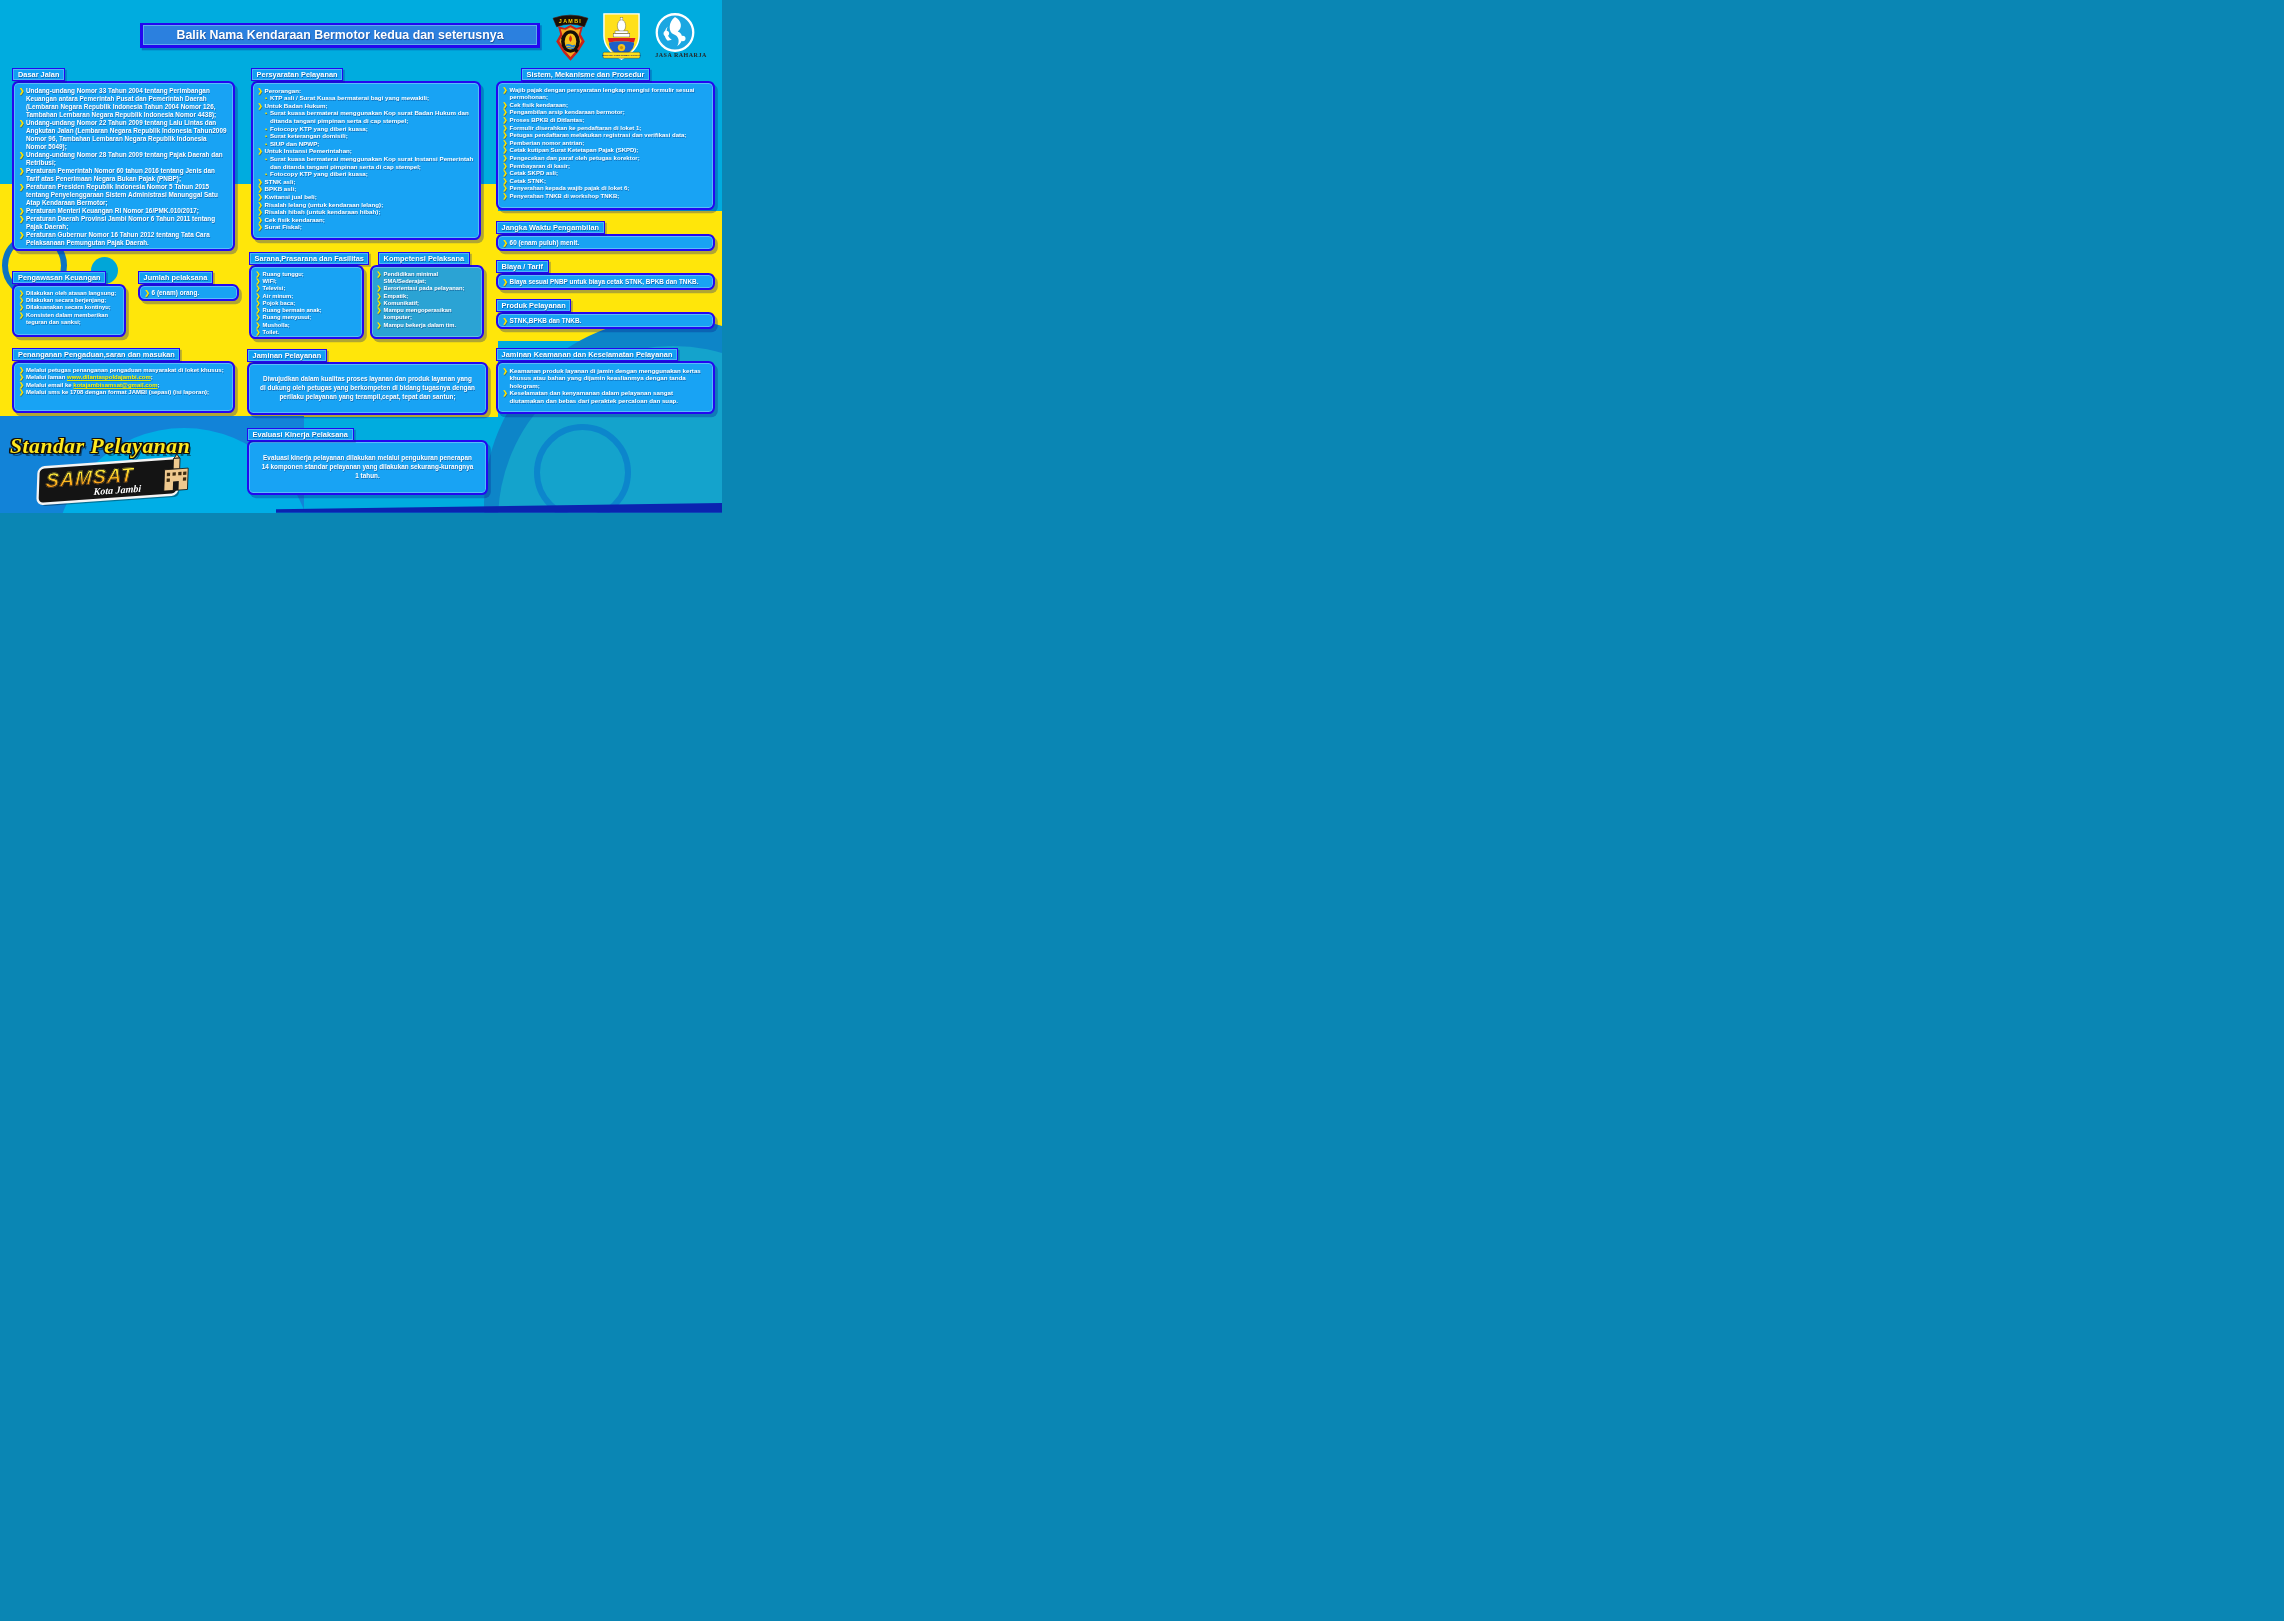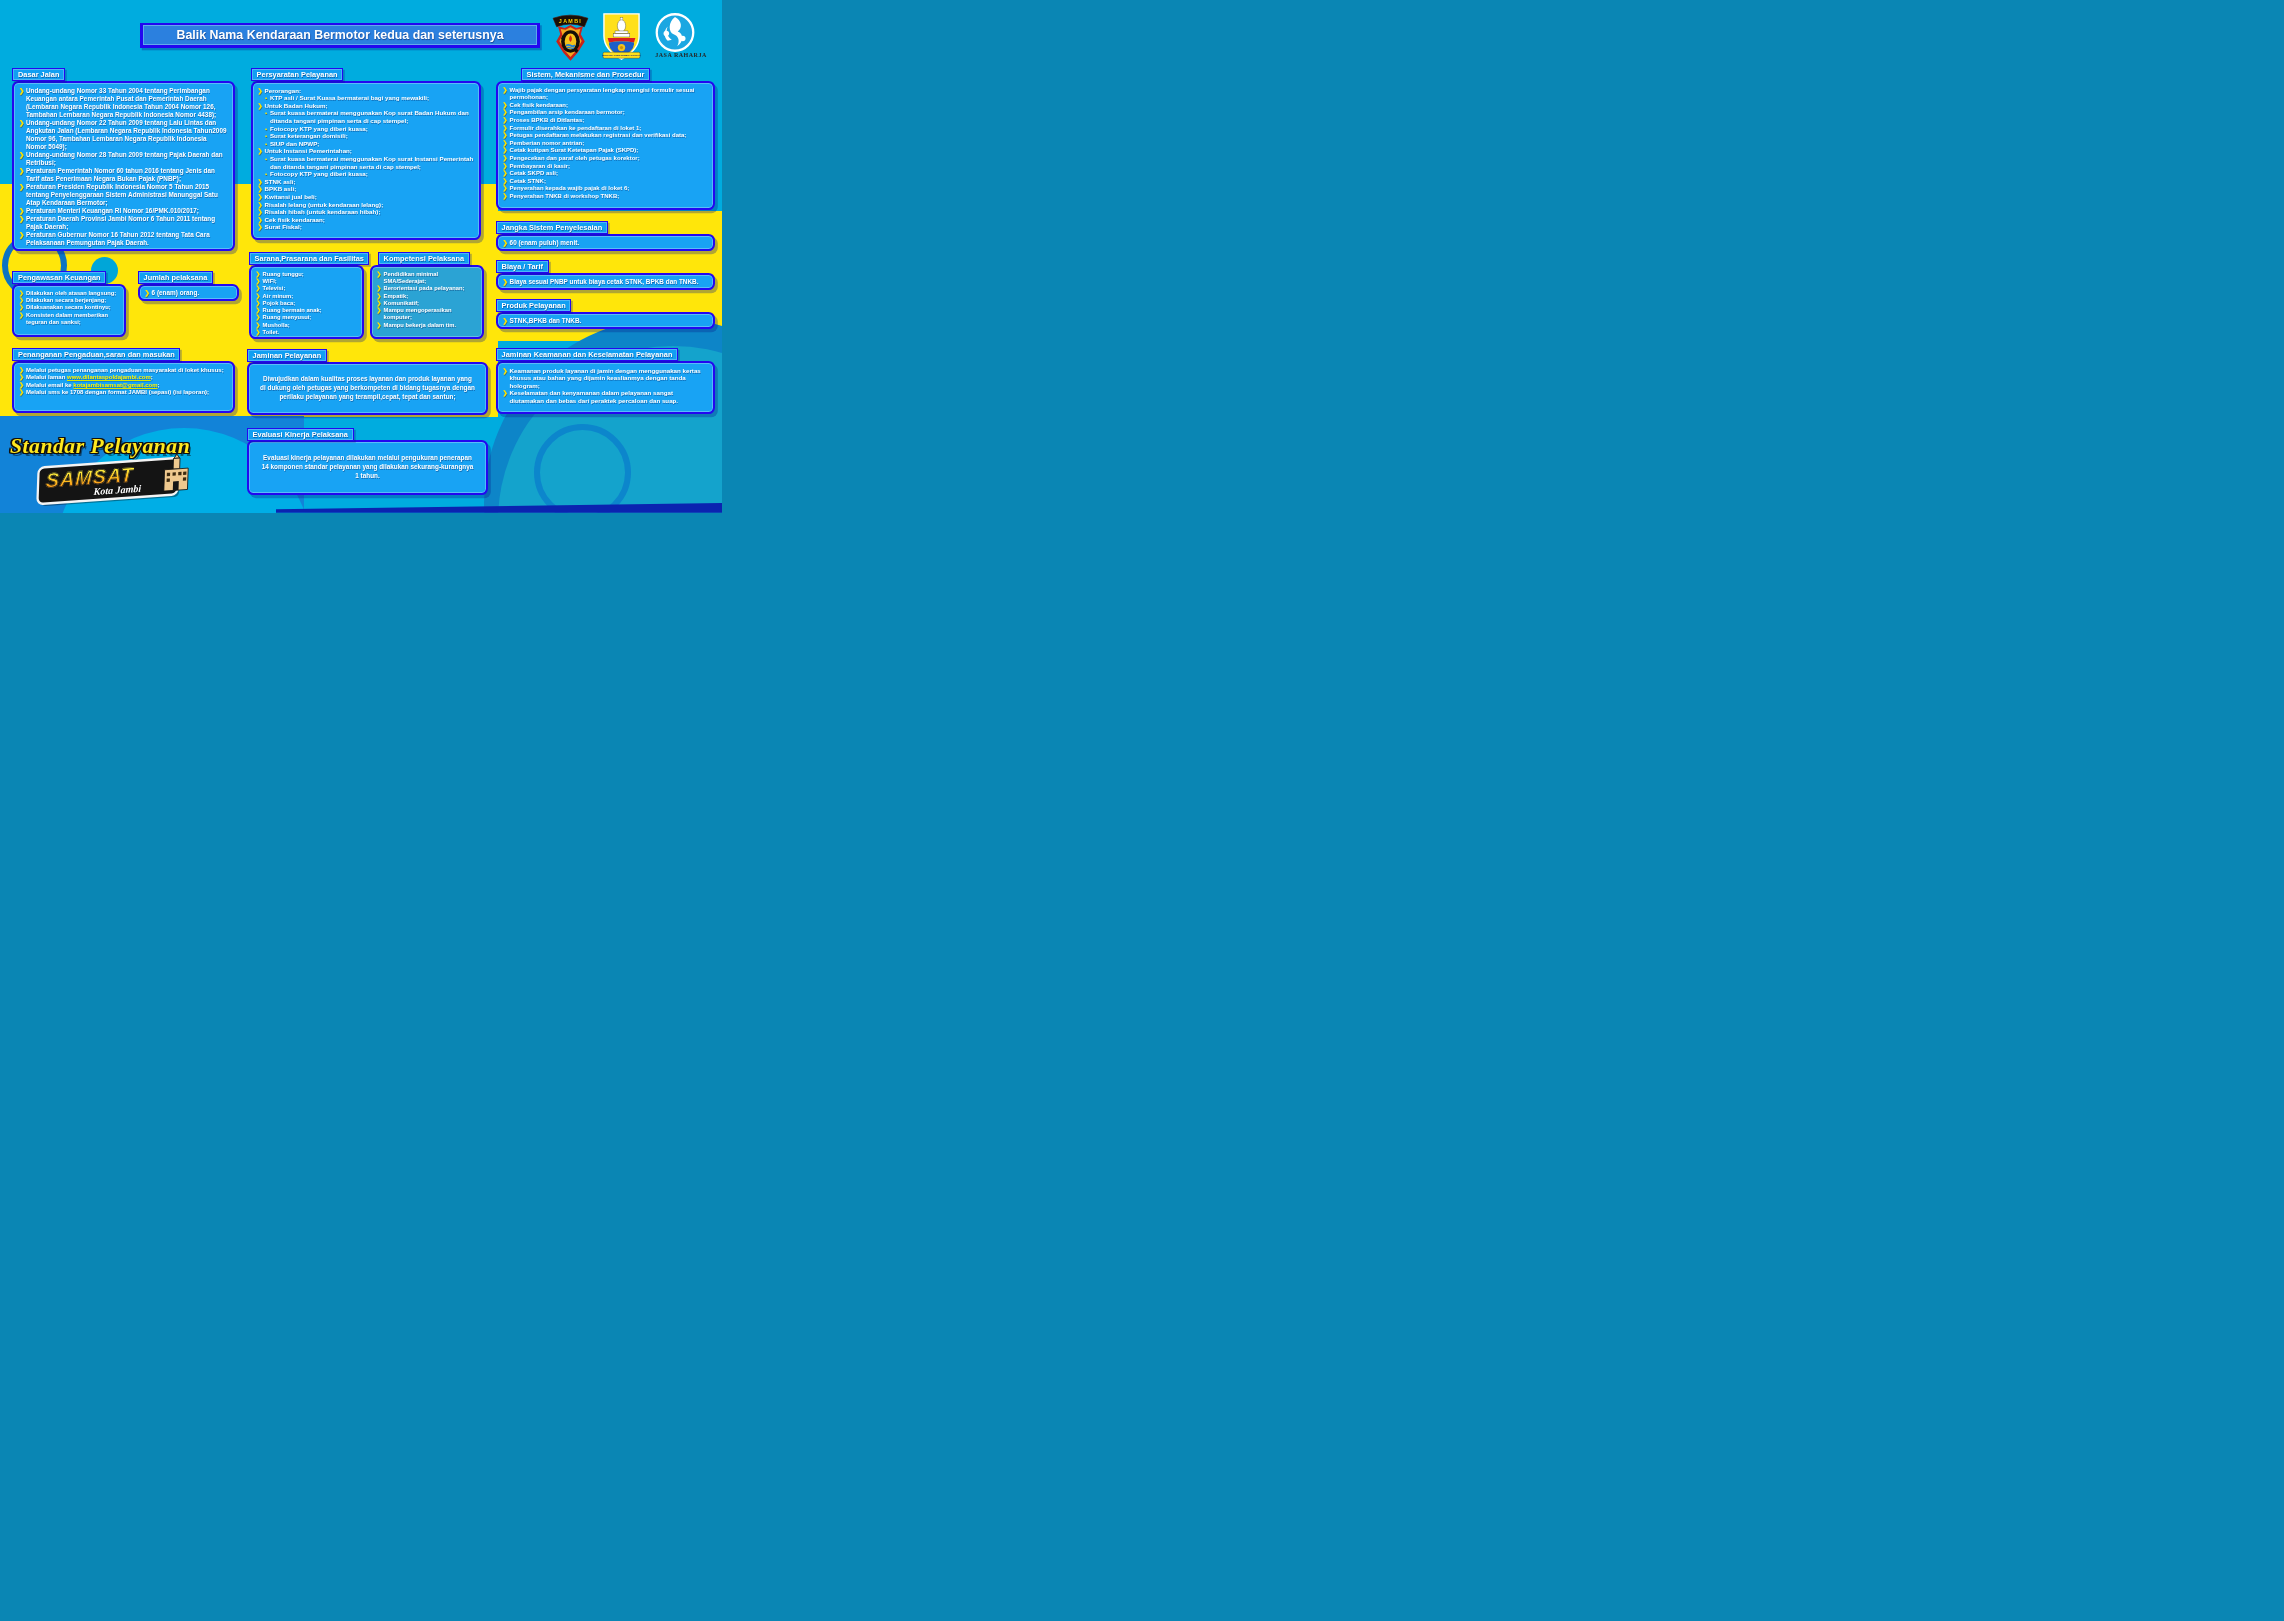--- a/index.html
+++ b/index.html
@@ -299,21 +299,21 @@
       <div class="li lvl1">
         <span class="blt">❯</span>
         <span class="txt">Penyerahan kepada wajib pajak di loket 6;</span>
       </div>
       <div class="li lvl1">
         <span class="blt">❯</span>
         <span class="txt">Penyerahan TNKB di workshop TNKB;</span>
       </div>
     </div>
 
-  <div class="tab" style="left:496px;top:221px;">Jangka Sistem Penyelesaian</div>
+  <div class="tab" style="left:496px;top:221px;">Jangka Waktu Pengambilan</div>
   <div class="box fs14 single" style="left:496px;top:234px;width:219px;height:17px;">
       <div class="li lvl1">
         <span class="blt">❯</span>
         <span class="txt">60 (enam puluh) menit.</span>
       </div>
     </div>
 
   <div class="tab" style="left:496px;top:260px;">Biaya / Tarif</div>
   <div class="box fs14 single" style="left:496px;top:273px;width:219px;height:17px;">
       <div class="li lvl1">

